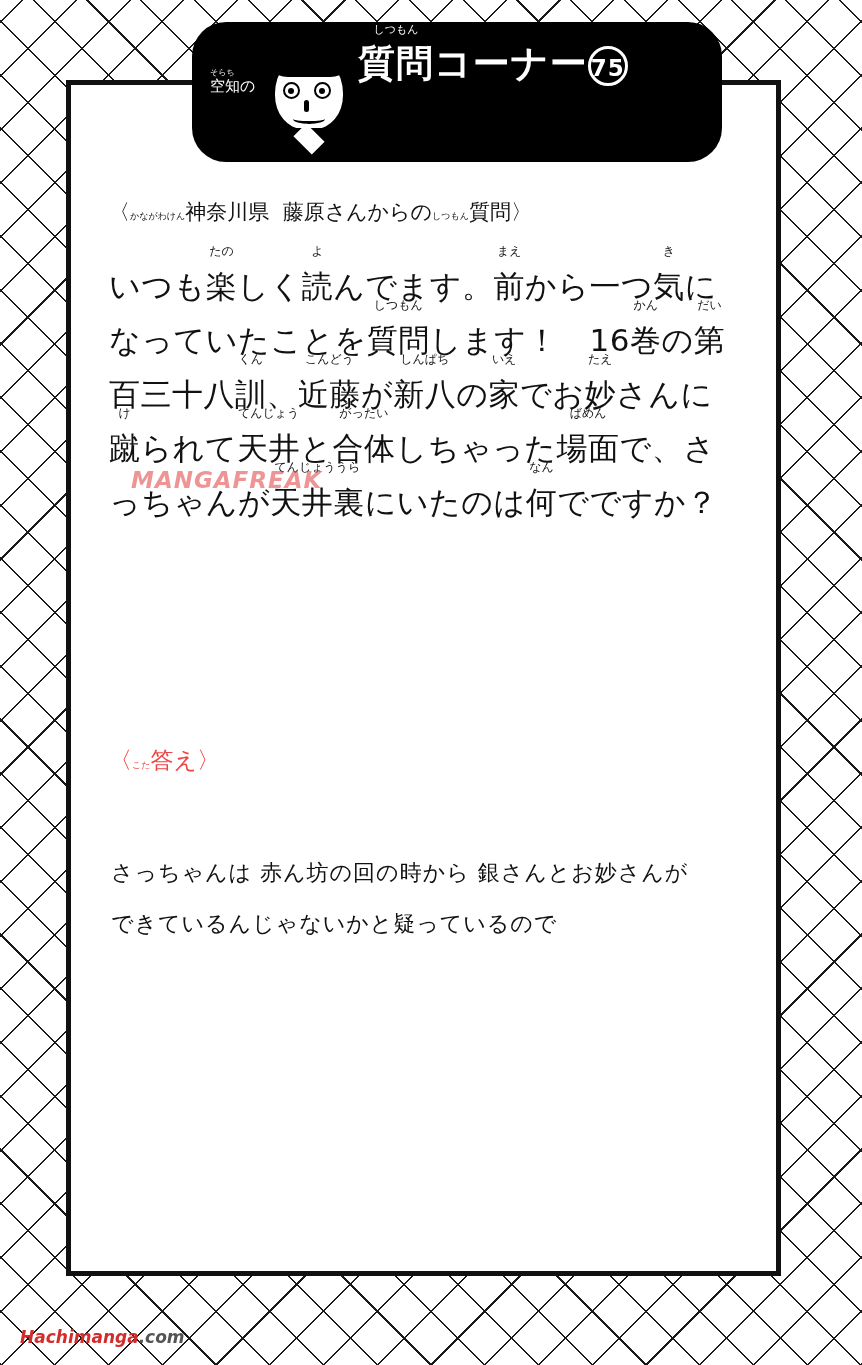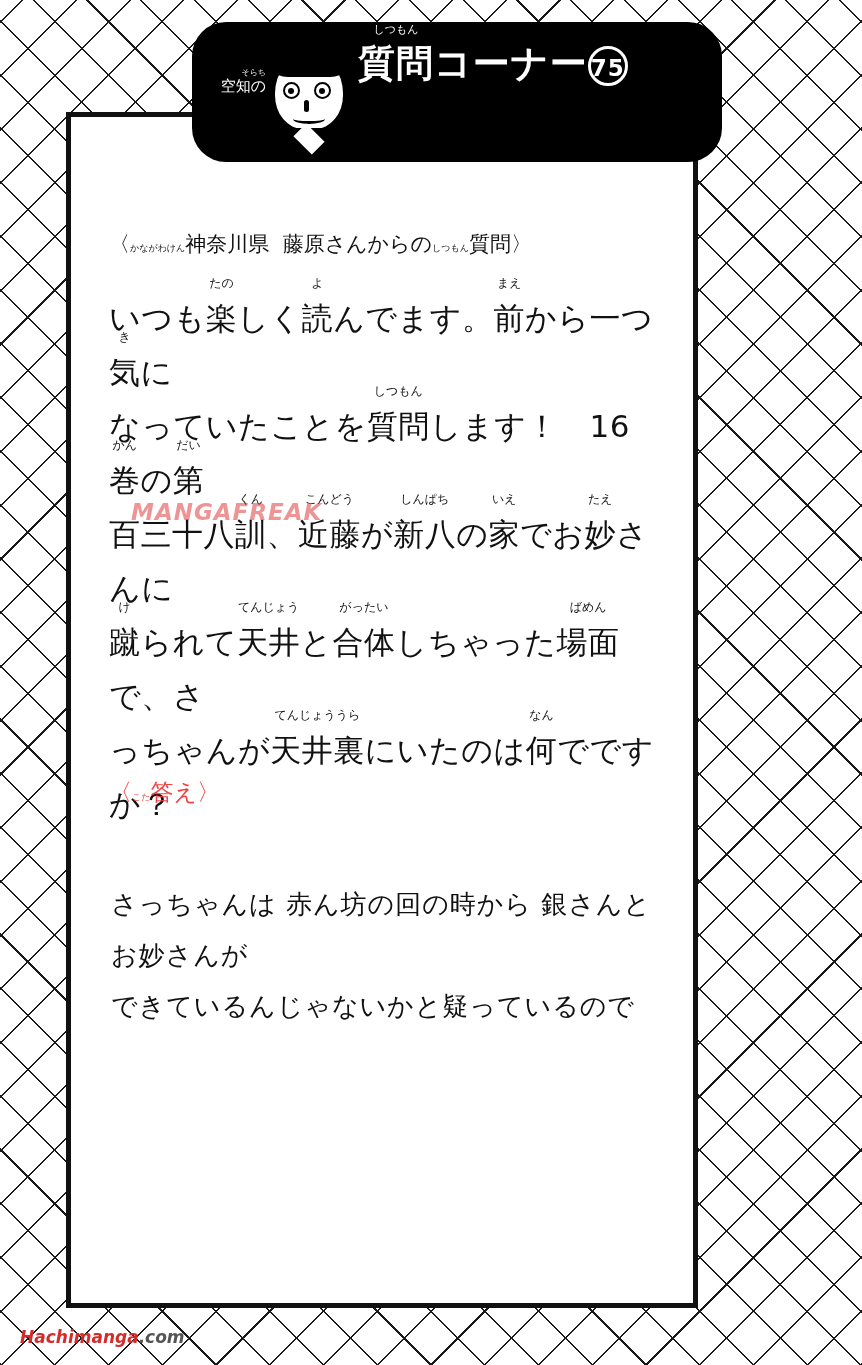--- a/index.html
+++ b/index.html
@@ -25,22 +25,22 @@
         #1a1a1a 0px, #1a1a1a 1.5px, transparent 1.5px, transparent 38px),
       repeating-linear-gradient(-45deg,
         #1a1a1a 0px, #1a1a1a 1.5px, transparent 1.5px, transparent 38px);
     background-position: 0 0, 0 0;
   }
 
   
   .panel {
     position: absolute;
     left: 66px;
-    top: 112px;
-    width: 632px;
+    top: 80px;
+    width: 715px;
     height: 1196px;
     background: #ffffff;
     border: 5px solid #111111;
     box-sizing: border-box;
   }
 
   
   .banner {
     position: absolute;
     left: 192px;
@@ -59,21 +59,21 @@
   }
 
   .banner-left-label {
     position: absolute;
     left: 18px;
     top: 46px;
     width: 56px;
     color: #ffffff;
     font-size: 15px;
     line-height: 17px;
-    text-align: right;
+    text-align: left;
     font-family: "DejaVu Sans", sans-serif;
     letter-spacing: 0px;
   }
   .banner-left-label .ruby-tiny {
     display: block;
     font-size: 8px;
     line-height: 9px;
     margin-bottom: 1px;
   }
 
@@ -254,21 +254,21 @@
     line-height: 30px;
     color: #ef4444;
   }
   .answer-label .rb > .rt { font-size: 9px; top: -10px; }
 
   .answer-body {
     position: absolute;
     left: 40px;
     top: 762px;
     right: 40px;
-    font-size: 26px;
+    font-size: 22px;
     line-height: 51px;
     color: #111111;
     font-family: "DejaVu Serif", serif;
     letter-spacing: 1px;
   }
 
   
   .wm-center {
     position: absolute;
     left: 22px;

